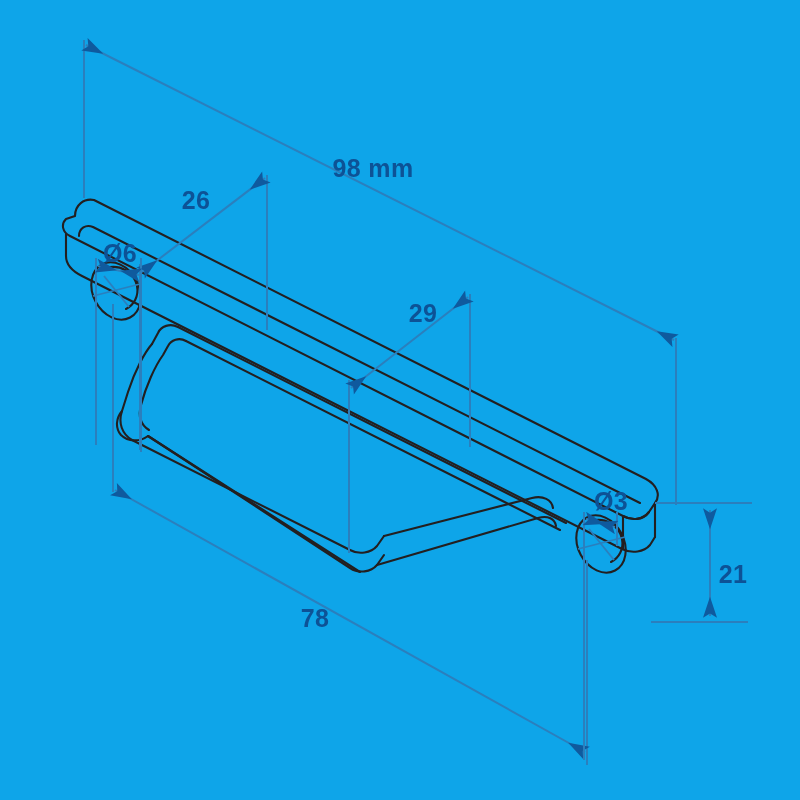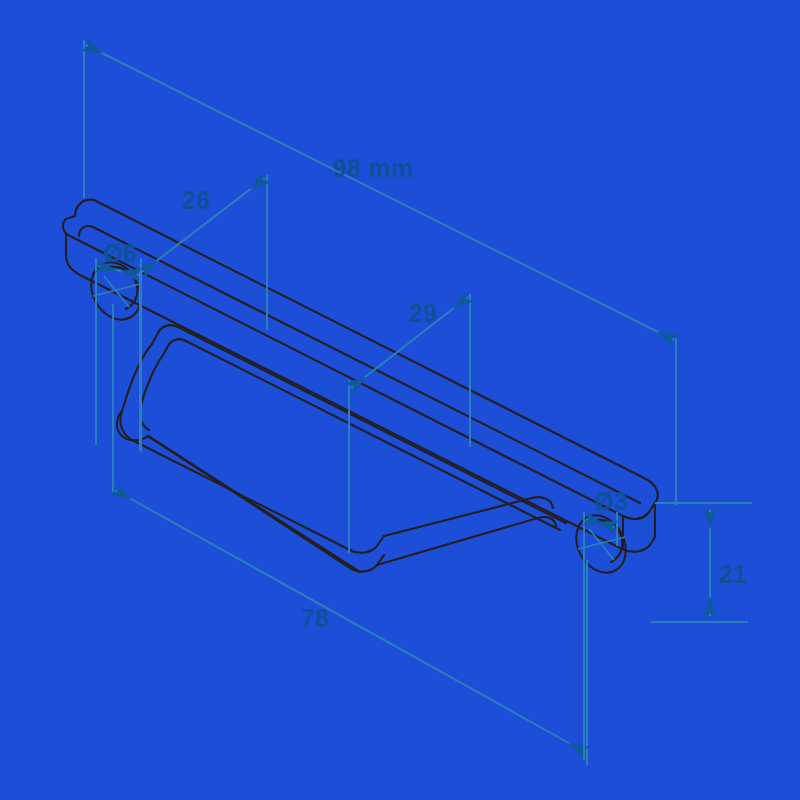--- a/index.html
+++ b/index.html
@@ -7,21 +7,21 @@
     padding: 0;
     background: #ffffff;
   }
   body {
     font-family: "Liberation Sans", sans-serif;
   }
   #drawing-root {
     position: relative;
     width: 800px;
     height: 800px;
-    background: #1d4ed8;
+    background: #0ea5e9;
     overflow: hidden;
   }
   svg#tech-drawing {
     display: block;
     width: 800px;
     height: 800px;
   }
   .part-line {
     fill: none;
     stroke: #231f20;

